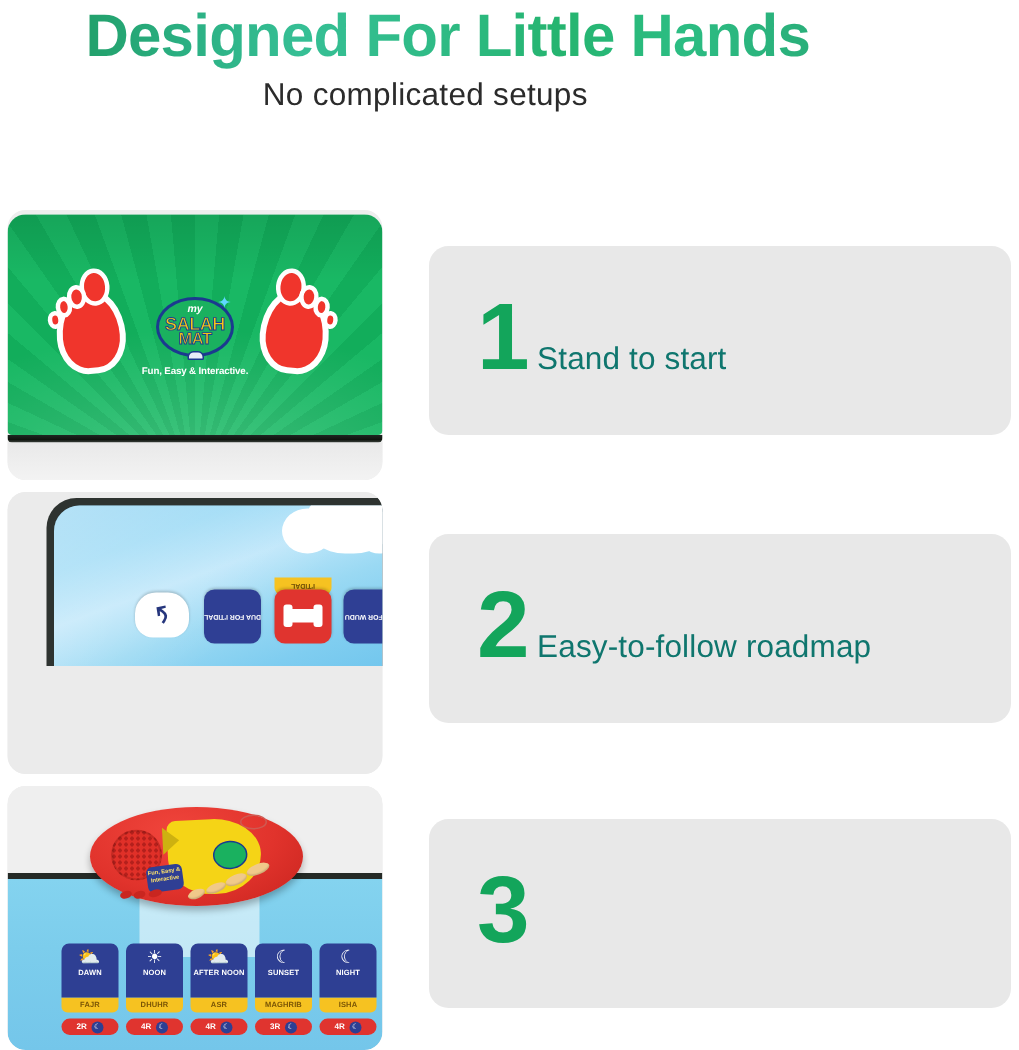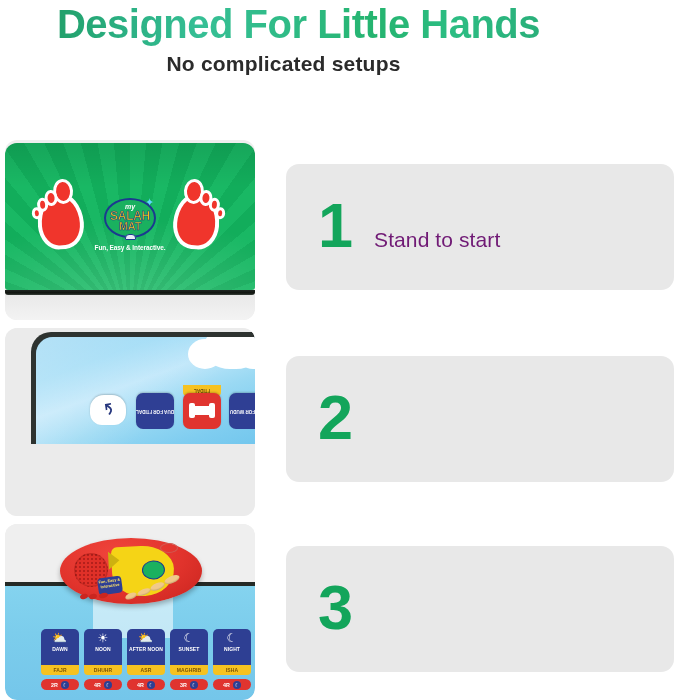--- a/index.html
+++ b/index.html
@@ -19,21 +19,21 @@
     display:inline-block;
     font-size:40px;font-weight:bold;letter-spacing:-0.5px;
     line-height:48px;
     background:linear-gradient(90deg,#22a06b 0%,#2bb083 14%,#36bf95 30%,#2fbb86 48%,#25b46f 66%,#2cbd83 82%,#2aaf7a 100%);
     -webkit-background-clip:text;background-clip:text;
     color:transparent;-webkit-text-fill-color:transparent;
     white-space:nowrap;
   }
   .subhead{
     position:absolute;left:0;top:52px;width:567px;
-    text-align:center;font-size:21px;color:#2b2b2b;font-weight:700;
+    text-align:center;font-size:21px;color:#2b2b2b;font-weight:400;
     letter-spacing:0.2px;
   }
 
   
   .row{position:absolute;left:0;width:679px;}
   #row-1{top:140px;height:180px;}
   #row-2{top:328px;height:188px;}
   #row-3{top:524px;height:176px;}
 
   .photo{
@@ -47,22 +47,22 @@
     display:flex;align-items:center;
   }
   #row-2 .panel{top:28px;}
   #row-3 .panel{top:22px;}
   .step-num{
     font-size:63px;font-weight:bold;color:#13a55b;
     margin-left:32px;line-height:1;letter-spacing:-2px;
     position:relative;top:-2px;
   }
   .step-label{
-    font-size:21px;color:#701a75;font-weight:400;
-    margin-left:23px;position:relative;top:13px;letter-spacing:0.1px;
+    font-size:21px;color:#0f766e;font-weight:400;
+    margin-left:7px;position:relative;top:13px;letter-spacing:0.1px;
   }
 
   
   .mat-green{
     position:absolute;left:0;top:3px;width:250px;height:147px;
     border-radius:12px 12px 3px 3px;
     background:
       radial-gradient(ellipse 150% 120% at 50% 118%, rgba(255,255,255,.20) 0%, rgba(255,255,255,0) 55%),
       repeating-conic-gradient(from 180deg at 50% 125%,
         #19b864 0deg 5deg, #12ad5b 5deg 10deg),
@@ -377,20 +377,21 @@
 
               <div class="mbtn mbtn-b2">DUA FOR WUDU</div>
             </div>
           </div>
         </div>
       </div>
     </div>
 
     <div class="panel">
       <div class="step-num">2</div>
+      <div class="step-label">Easy-to-follow roadmap</div>
     </div>
   </div>
 
   <div class="row" id="row-3">
 
     <div class="photo">
       <div class="ph3">
         <div class="upper"></div>
         <div class="darkline"></div>
         <div class="bluefloor"></div>

